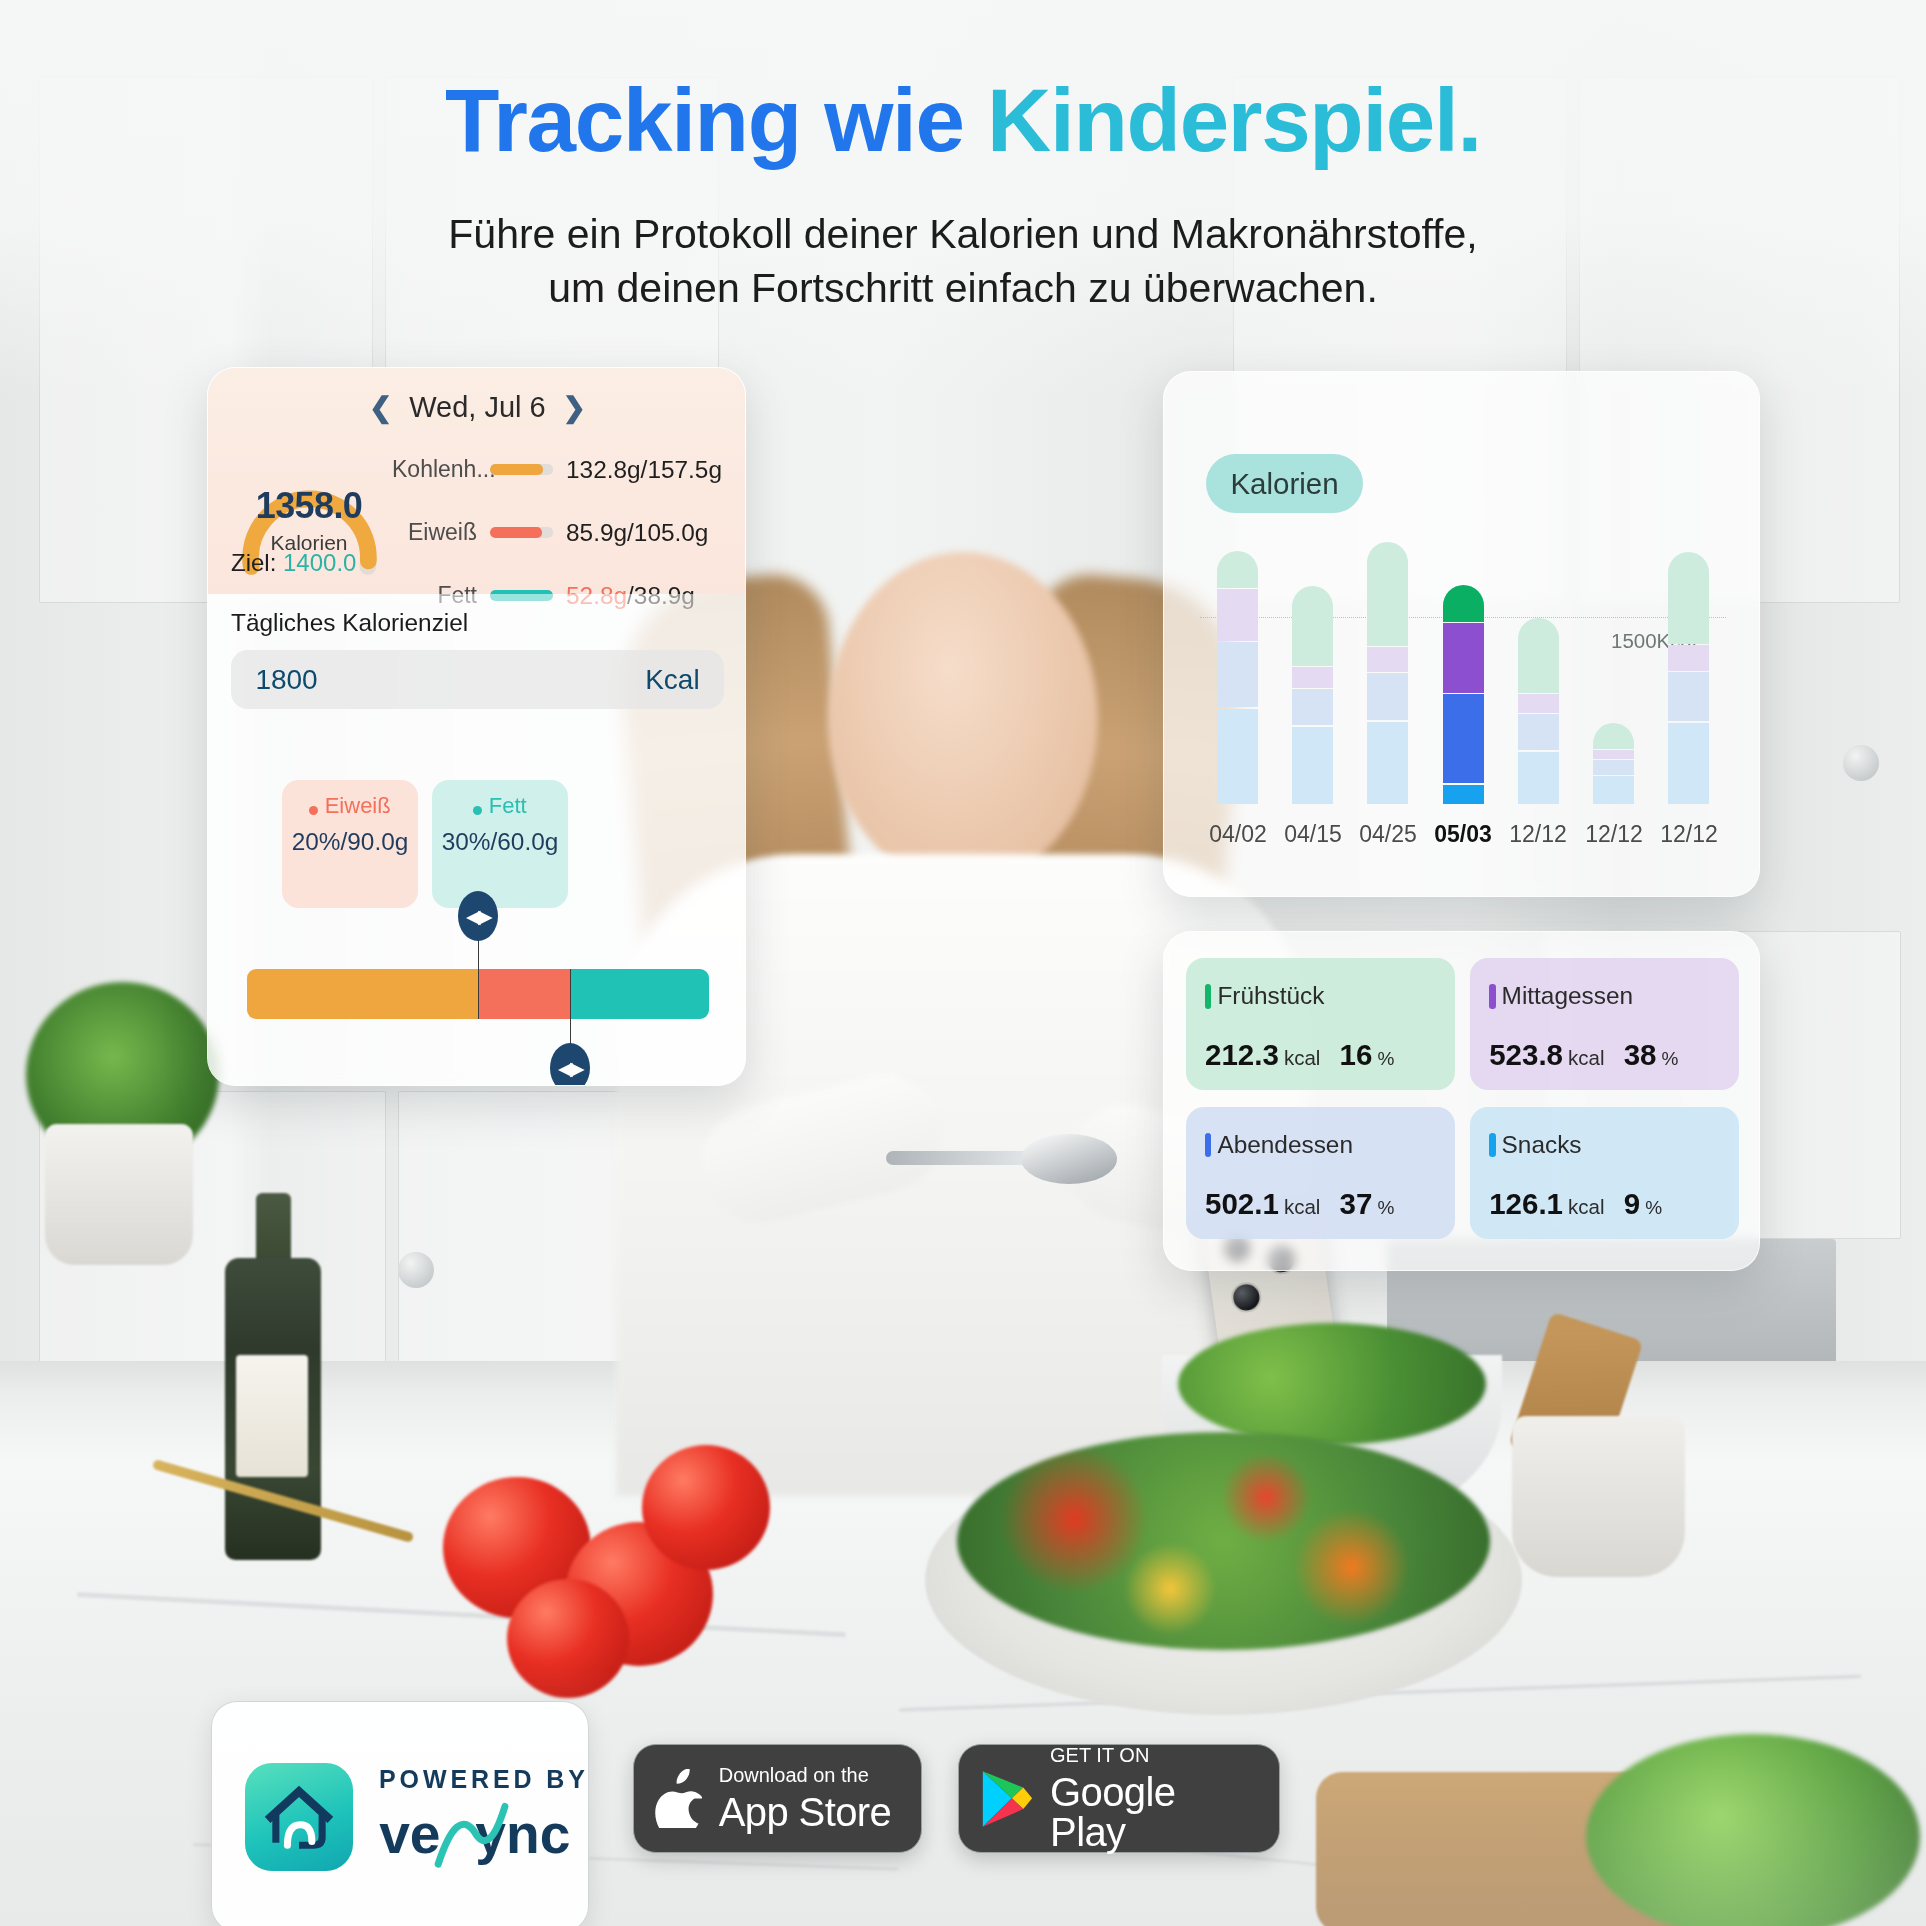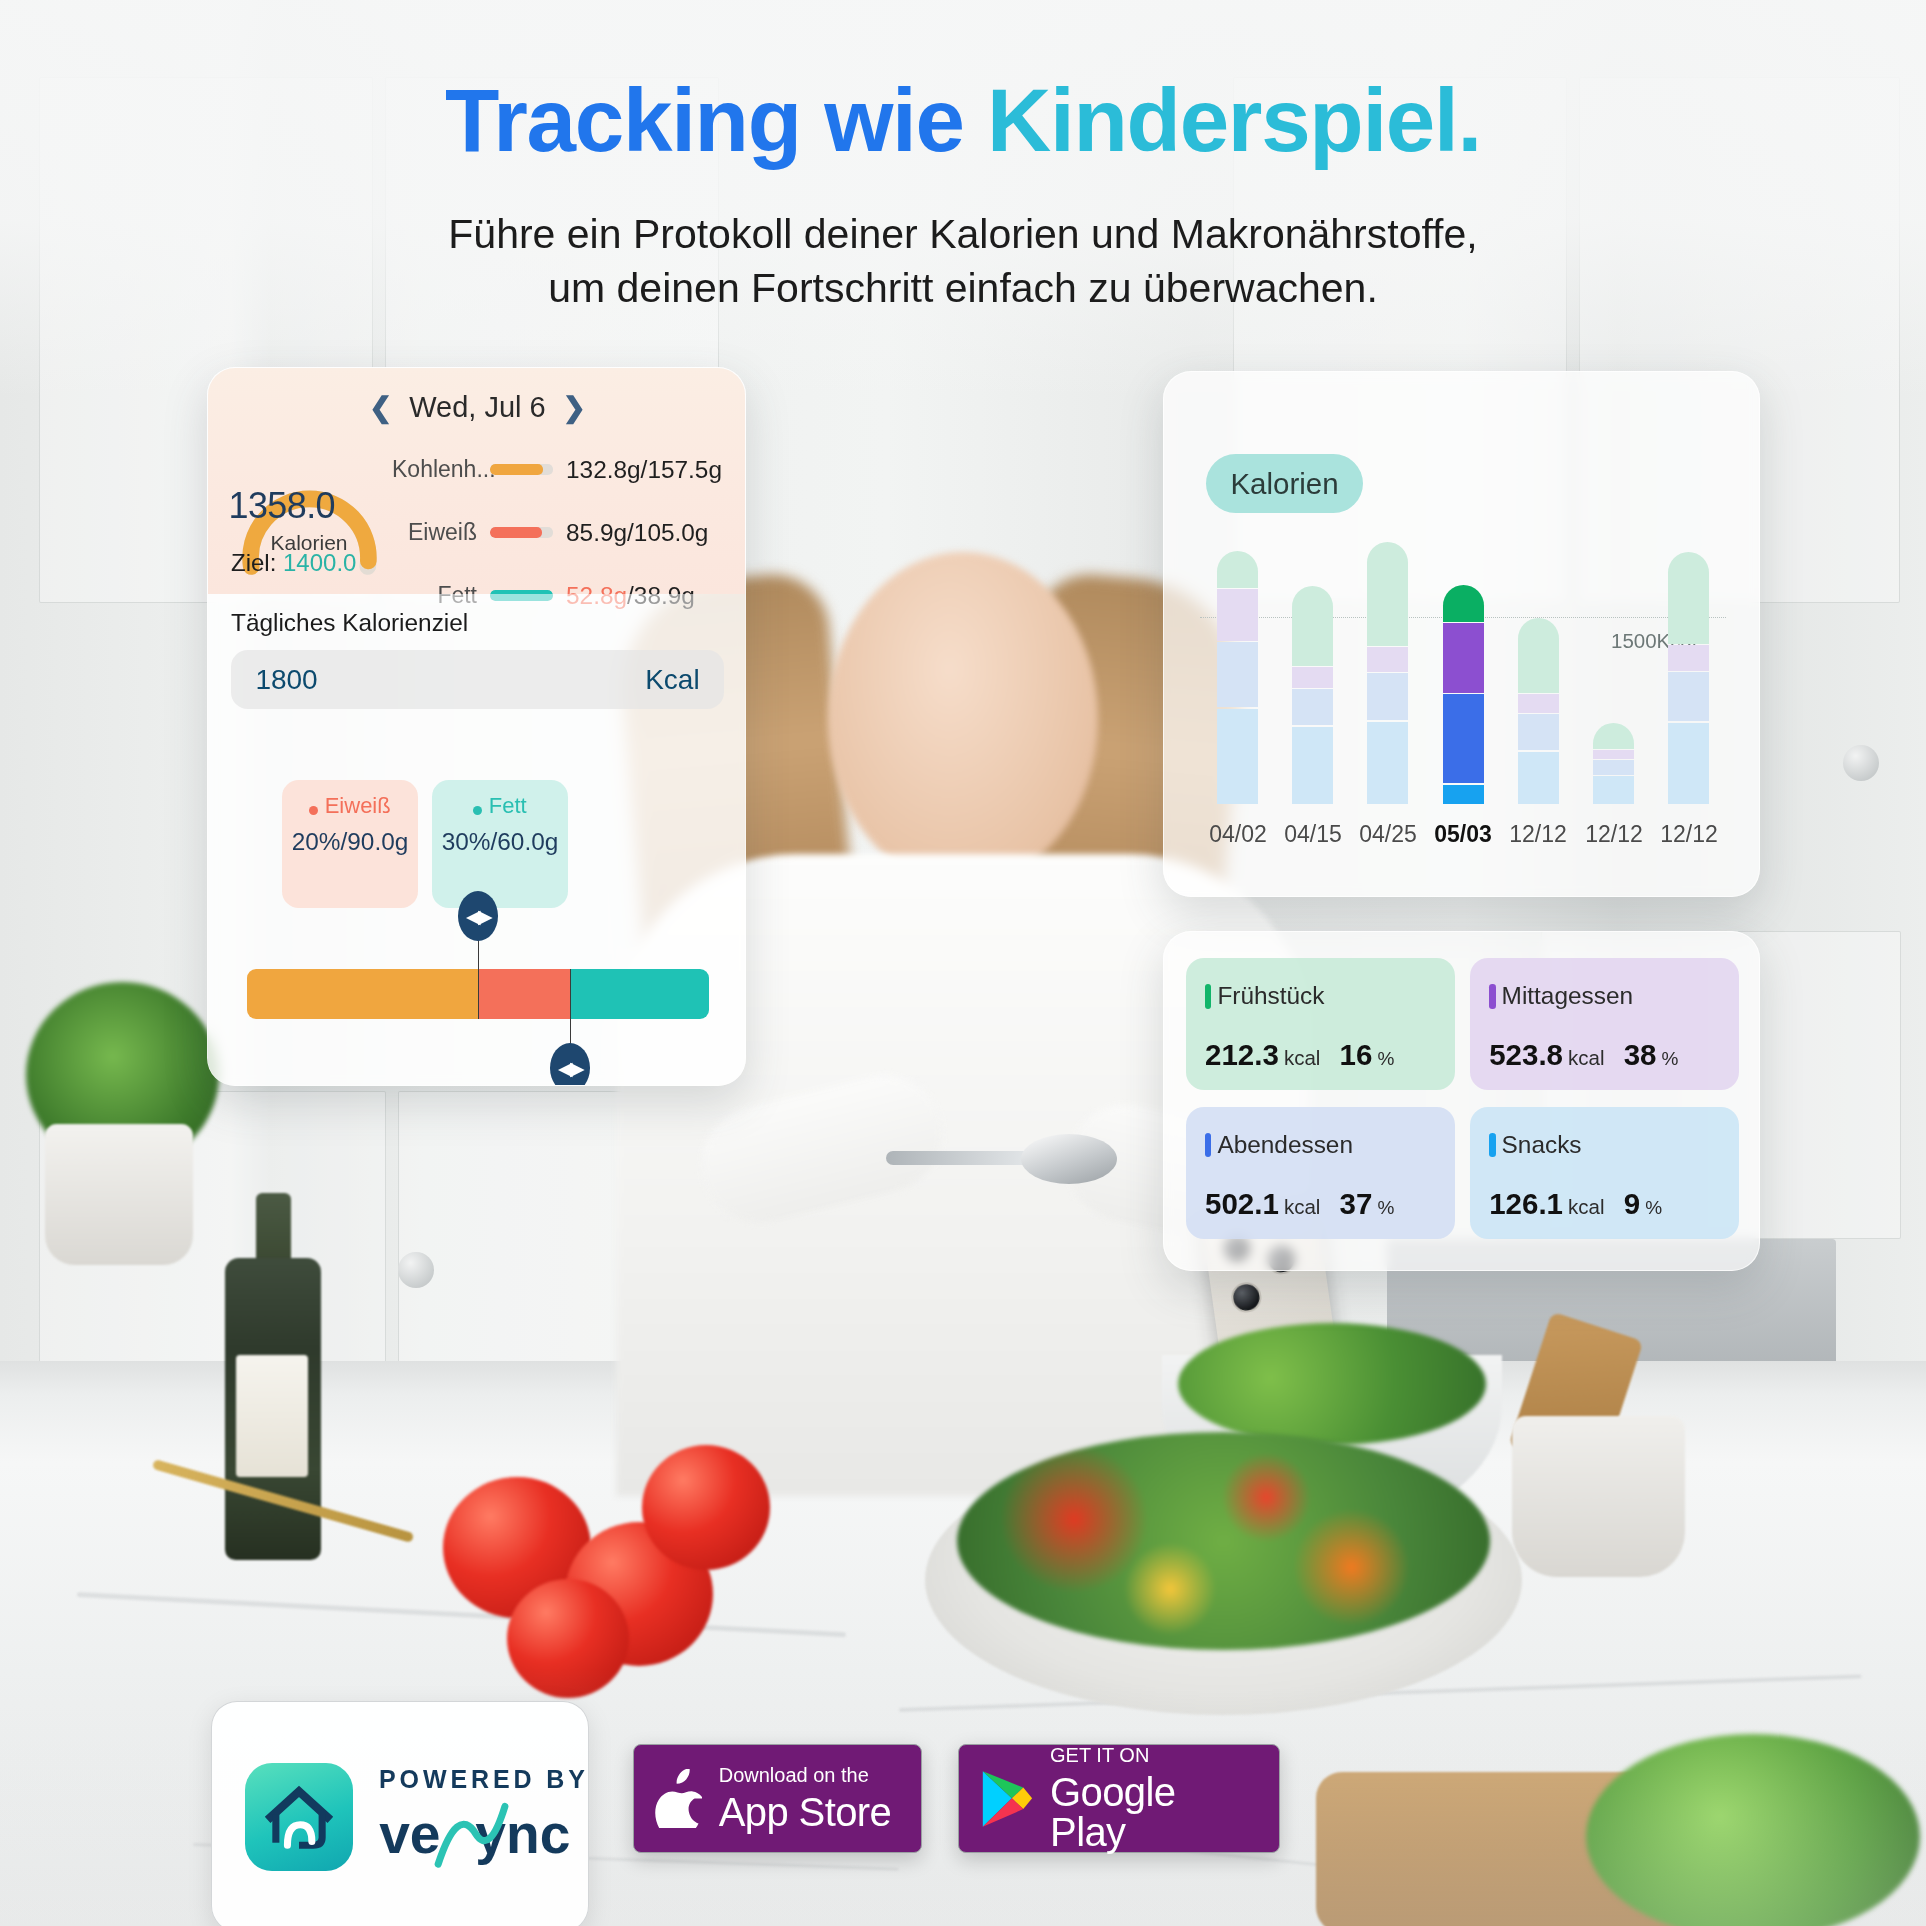--- a/index.html
+++ b/index.html
@@ -167,22 +167,22 @@
   }
   .datenav {
     position: absolute; left: 0; top: 23px; width: 539px;
     display: flex; align-items: center; justify-content: center; gap: 16.7px;
   }
   .datenav .chev { color: #3e6083; font-size: 28px; font-weight: 700; line-height: 1; }
   .datenav .dtxt { color: #2a2a2a; font-size: 29px; font-weight: 500; }
 
   .gauge-wrap { position: absolute; left: 20.5px; top: 82px; width: 161px; height: 128px; }
   .gauge-svg { position:absolute; left:0; top:0; }
-  .gauge-val { position: absolute; left: 0; top: 35px; width: 161px; text-align: left;
-    font-size: 36px; font-weight: 400; color: #1f3c5e; letter-spacing:-0.6px; }
+  .gauge-val { position: absolute; left: 0; top: 35px; width: 161px; text-align: center;
+    font-size: 36px; font-weight: 700; color: #1f3c5e; letter-spacing:-0.6px; }
   .gauge-lbl { position: absolute; left: 0; top: 81px; width: 161px; text-align: center;
     font-size: 21px; color: #3b3b3b; }
   .goal-row { position: absolute; left: 23px; top: 181px; font-size: 24px; color: #1f1f1f; }
   .goal-row b { color: #2ab3a6; font-weight: 500; }
 
   .macro-list { position: absolute; left: 184px; top: 81px; width: 347px; }
   .macro-row { display:flex; align-items:center; height: 41px; margin-bottom: 22px; }
   .macro-name { width: 85px; text-align: right; font-size: 23px; color: #4d4d4d; }
   .macro-track { width: 63px; height: 10.3px; border-radius: 5.1px; background: #e2ddd8;
     margin: 0 13px; position: relative; overflow:hidden; }
@@ -263,22 +263,22 @@
   #badge-vesync { position:absolute; left: 211px; top: 1701px; width: 378px; height: 231px;
     background: rgba(255,255,255,.95); border-radius: 26px;
     border: 1.3px solid rgba(200,204,206,.8); box-shadow: 0 7.7px 26px rgba(0,0,0,.10);
     display:flex; align-items:center; gap: 26px; padding-left: 33px; }
   .vs-icon { width: 108px; height: 108px; border-radius: 27px; flex:0 0 auto;
     background: linear-gradient(160deg,#59e0bd 0%, #1fc4bb 55%, #10a6b0 100%);
     position: relative; }
   .vs-words { display:flex; flex-direction:column; gap: 6.4px; }
   .vs-powered { font-size: 25px; letter-spacing: 3.9px; color: #143a5c; font-weight: 700; }
 
-  .store { position:absolute; top: 1744px; height: 109px; background: #701a75;
-    border-radius: 8px; border: 1.3px solid #9aa0a2; display:flex; align-items:center;
+  .store { position:absolute; top: 1744px; height: 109px; background: #404040;
+    border-radius: 23px; border: 1.3px solid #9aa0a2; display:flex; align-items:center;
     gap: 16.7px; padding: 0 20px; box-shadow: 0 6.4px 19px rgba(0,0,0,.18); }
   #badge-appstore { left: 633px; width: 289px; }
   #badge-googleplay { left: 958px; width: 322px; }
   .store-text { display:flex; flex-direction:column; line-height: 1; }
   .store-small { color:#fff; font-size: 20px; margin-bottom: 6.4px; }
   .store-big { color:#fff; font-size: 40px; font-weight: 500; letter-spacing: -0.6px; }
 </style>
 </head>
 <body>
 

